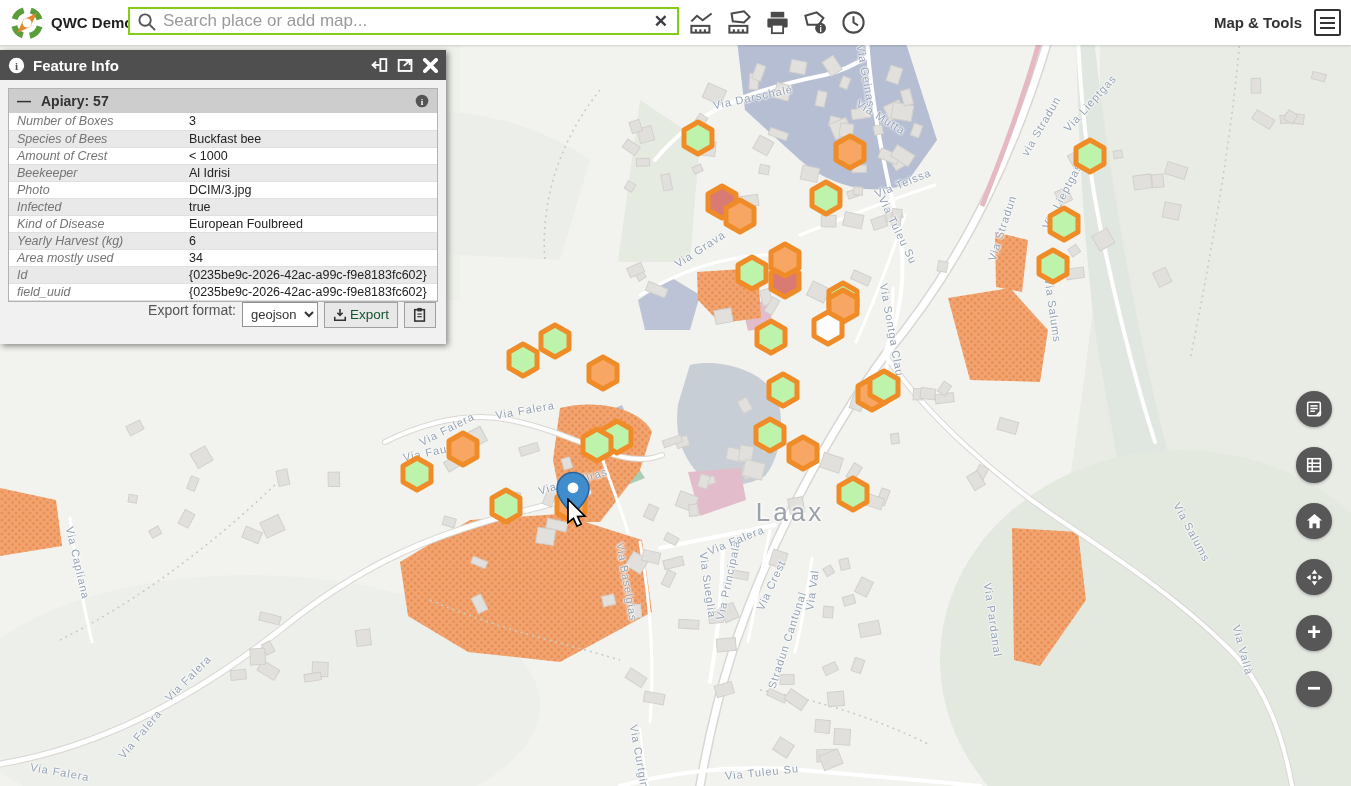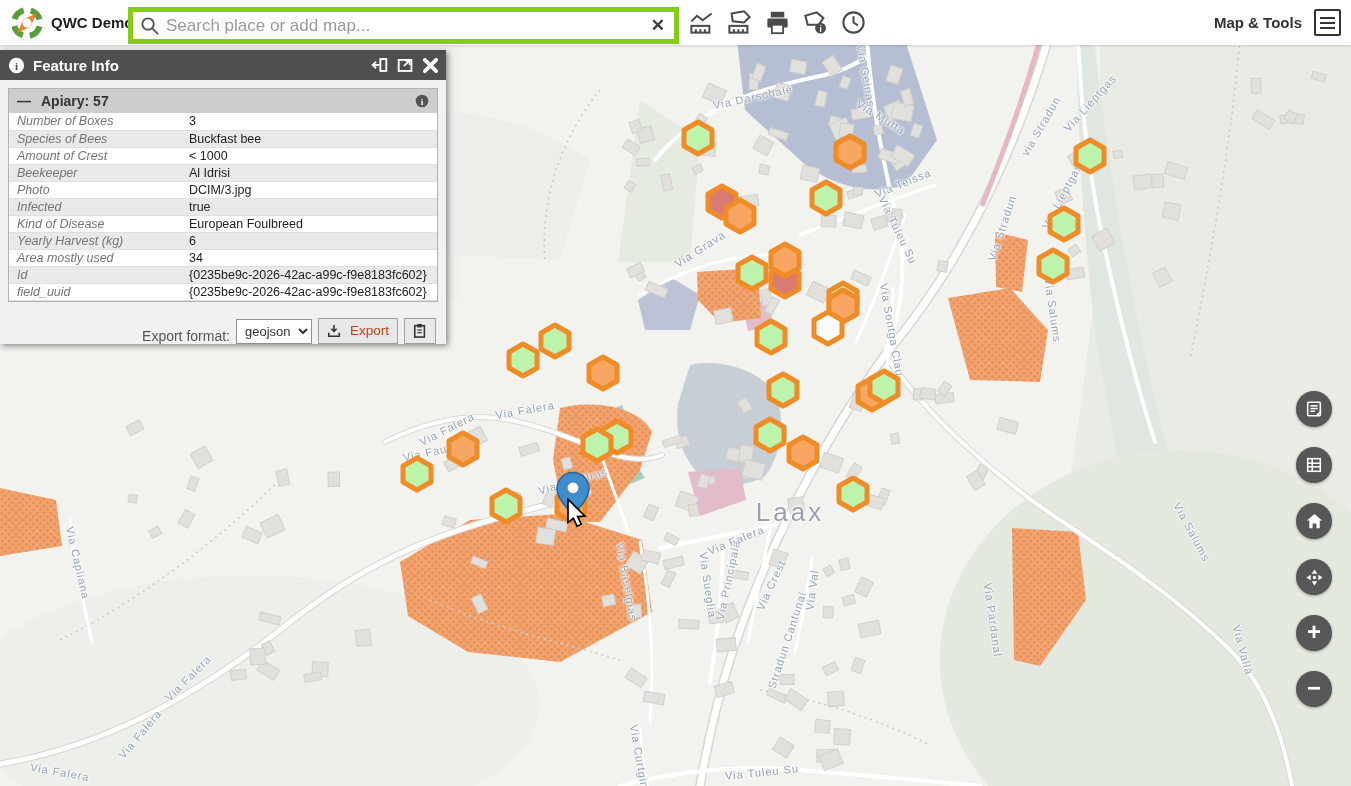--- a/index.html
+++ b/index.html
@@ -17,22 +17,22 @@
   #marker-layer { position:absolute; left:0; top:0; width:100%; height:100%; z-index:3; }
   .hex-marker { position:absolute; }
   #pin { position:absolute; z-index:5; }
   #cursor { position:absolute; z-index:40; }
 
   
   #topbar { position:absolute; left:0; top:0; width:1351px; height:45px; background:#ffffff;
     z-index:30; display:flex; align-items:center; box-shadow:0 1px 2px rgba(0,0,0,.15); }
   #logo { display:flex; align-items:center; gap:7px; margin-left:10px; }
   #logo-title { font-size:15px; font-weight:bold; color:#1e1e1e; }
-  #searchbox { position:absolute; left:128px; top:7px; width:551px; height:37px;
-    border:5px solid #84cc16; background:#fff; display:flex; align-items:center; }
+  #searchbox { position:absolute; left:128px; top:7px; width:551px; height:28px;
+    border:2px solid #84cc16; background:#fff; display:flex; align-items:center; }
   #searchbox input { flex:1; border:none; outline:none; font-size:17px; color:#444;
     font-family:"Liberation Sans", sans-serif; }
   #searchbox input::placeholder { color:#9a9a9a; }
   .sb-icon { padding:0 7px; display:flex; align-items:center; }
   #search-clear { font-size:17px; font-weight:bold; color:#3c3c44; cursor:pointer; padding:0 9px; }
   #toolbar { position:absolute; left:682px; top:0; height:45px; display:flex; align-items:center; }
   .tool-btn { width:38px; height:38px; display:flex; align-items:center; justify-content:center; cursor:pointer; }
   #topbar-right { position:absolute; right:10px; top:0; height:45px; display:flex; align-items:center; gap:12px; }
   #menu-label { font-size:15px; font-weight:bold; color:#333; }
   #menu-button { width:27px; height:27px; border:2px solid #333; border-radius:2px;
@@ -49,26 +49,26 @@
   #section { border:1px solid #b2b2b2; background:#fff; }
   #section-header { height:24px; background:#cdcdcd; display:flex; align-items:center; padding:0 8px; cursor:pointer; }
   #collapse-icon { font-weight:bold; color:#333; font-size:14px; margin-right:10px; }
   #section-title { font-size:14px; font-weight:bold; color:#333; flex:1; }
   #attr-table { width:100%; border-collapse:collapse; }
   #attr-table td { font-size:12.5px; height:17px; padding:0 4px 0 8px; border-bottom:1px solid #e0e0e0;
     white-space:nowrap; }
   #attr-table tr:nth-child(even) { background:#e9e9e9; }
   #attr-table td.lab { font-style:italic; color:#757575; width:172px; }
   #attr-table td.val { color:#222; }
-  #export-row { height:42px; display:flex; align-items:flex-end; justify-content:flex-end; gap:6px; padding:0 2px; }
+  #export-row { height:42px; display:flex; align-items:flex-start; justify-content:flex-end; gap:6px; padding:0 2px; }
   #export-label { font-size:14px; color:#555; }
   #export-select { height:25px; font-size:13px; color:#333; border:1px solid #919191; background:#fff;
     padding:0 4px; font-family:"Liberation Sans", sans-serif; }
   .export-btn { height:26px; border:1px solid #a0a0a0; background:#e8e8e8; display:flex; align-items:center;
-    gap:9px; padding:0 8px; font-size:13.5px; color:#c2410c; cursor:pointer; }
+    gap:3px; padding:0 8px; font-size:13.5px; color:#14532d; cursor:pointer; }
 
   
   #map-buttons { position:absolute; right:19px; top:391px; z-index:15; display:flex; flex-direction:column; gap:20px; }
   .map-btn { width:36px; height:36px; border-radius:50%; background:#575757; color:#fff;
     display:flex; align-items:center; justify-content:center; cursor:pointer; box-shadow:0 1px 3px rgba(0,0,0,.3); }
   .map-btn .pm { font-size:24px; font-weight:bold; line-height:1; margin-top:-2px; }
 </style>
 </head>
 <body>
 

